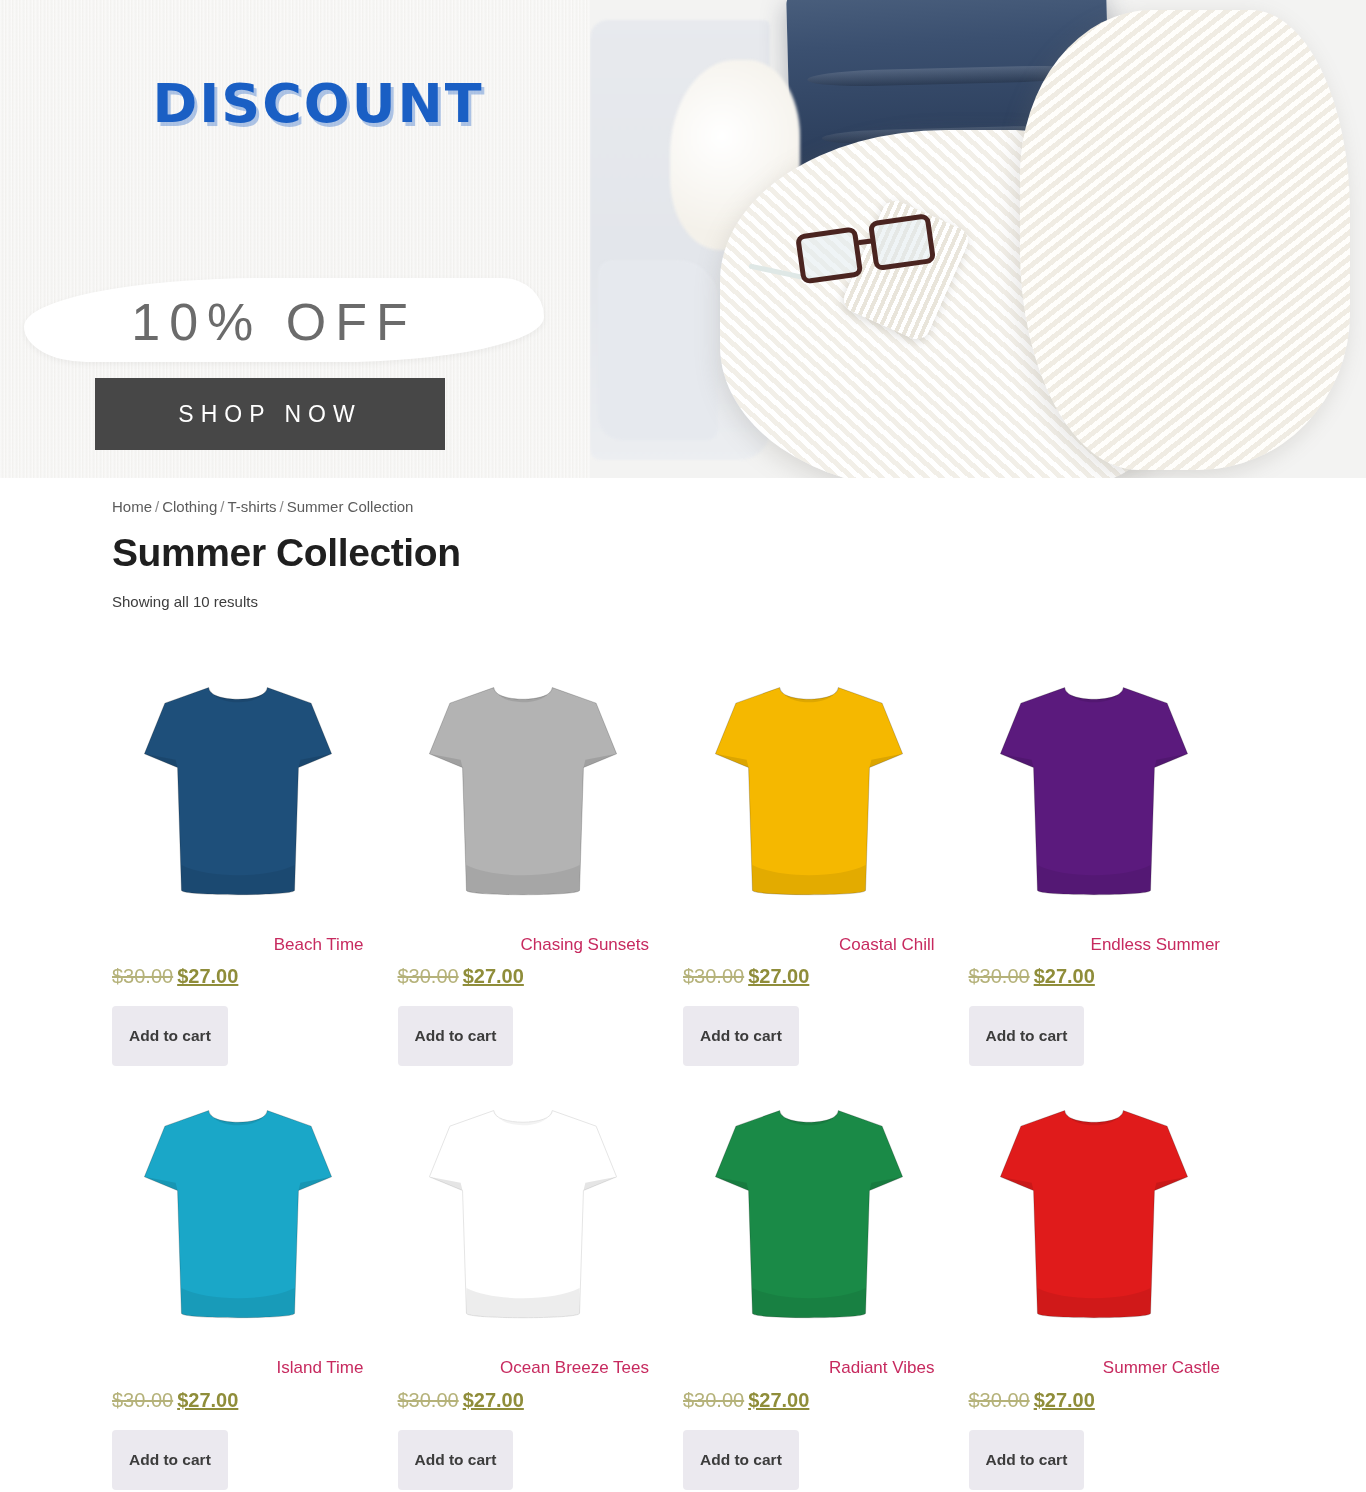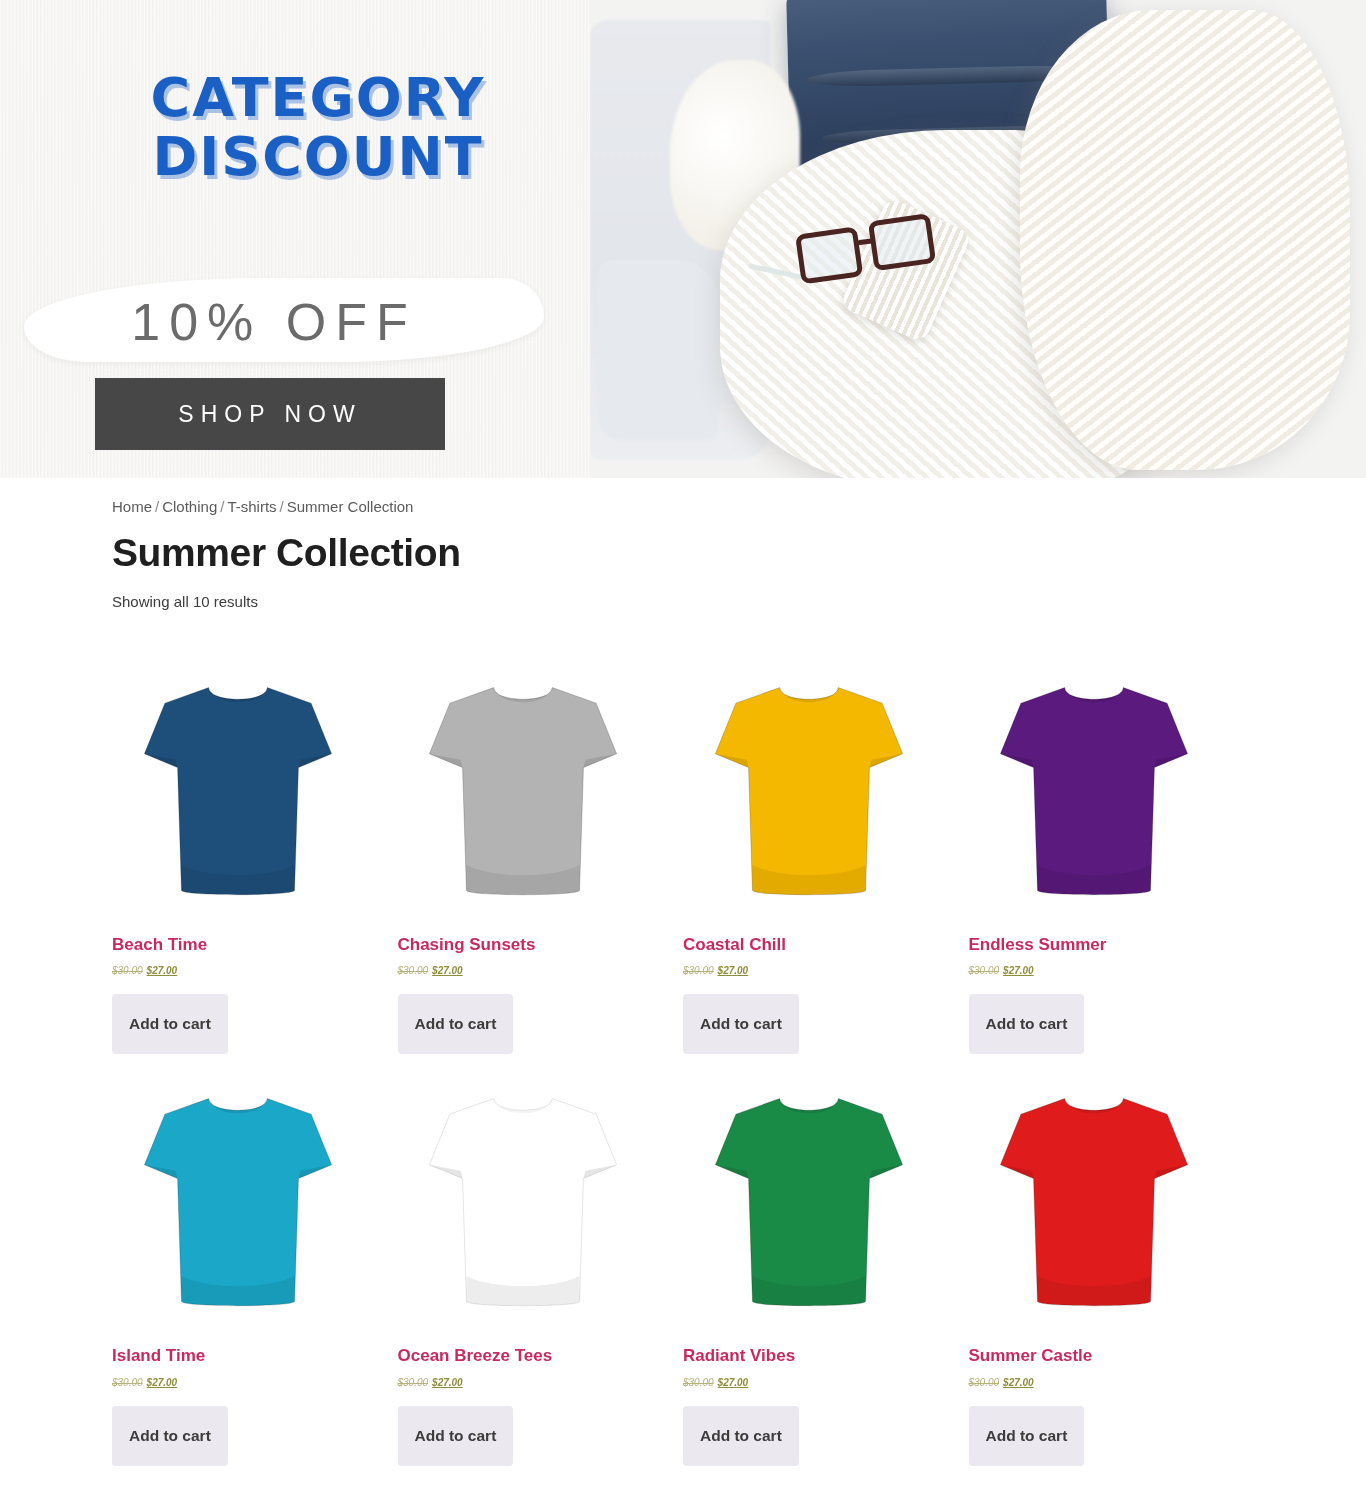--- a/index.html
+++ b/index.html
@@ -269,27 +269,28 @@
     height: 252px;
     display: flex;
     align-items: center;
     justify-content: center;
     cursor: pointer;
     margin-bottom: 22px;
   }
 
   .prod-title {
     font-size: 17px;
-    font-weight: bold;
+    font-weight: normal;
     color: #c72a5f;
     cursor: pointer;
     margin-bottom: 10px;
     line-height: 1.2;
-  }
-  .prod-price { font-size: 10px; margin-bottom: 18px; font-style: italic; }
+    text-align: right;
+  }
+  .prod-price { font-size: 20px; margin-bottom: 18px; }
   .price-old {
     color: #b5b27a;
     text-decoration: line-through;
     margin-right: 4px;
   }
   .price-new {
     color: #8f8d3a;
     font-weight: bold;
     text-decoration: underline;
   }
@@ -328,21 +329,20 @@
     <div class="ph-glasses">
       <div class="ph-temple"></div>
       <div class="ph-lens l"></div>
       <div class="ph-lens r"></div>
       <div class="ph-bridge"></div>
     </div>
   </div>
 
   <div class="banner-content">
     <div class="headline">
-      <span>CATEGORY</span>
       <span class="line2">DISCOUNT</span>
     </div>
     <div class="brush"></div>
     <div class="offer-text">10% OFF</div>
     <button class="shop-now">SHOP NOW</button>
   </div>
 </div>
 
 <div class="page">
 

